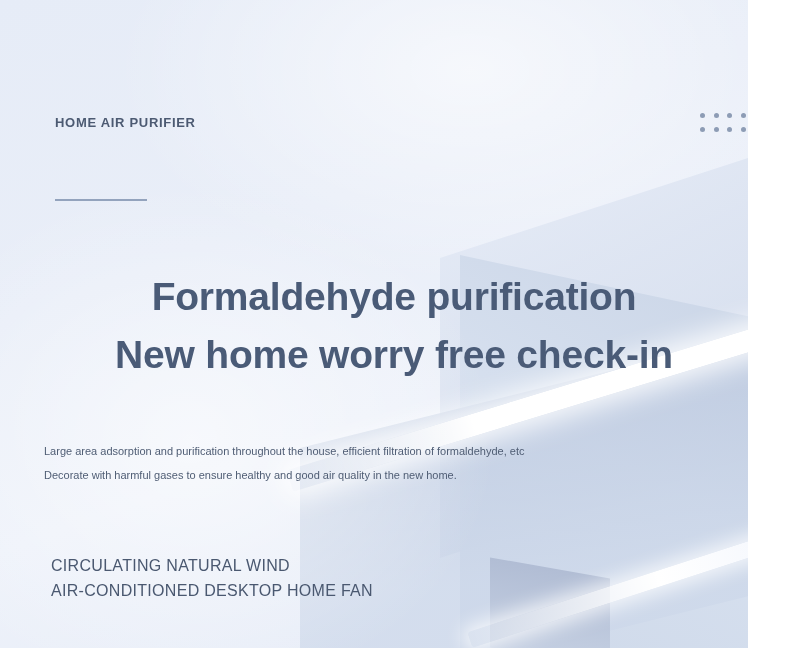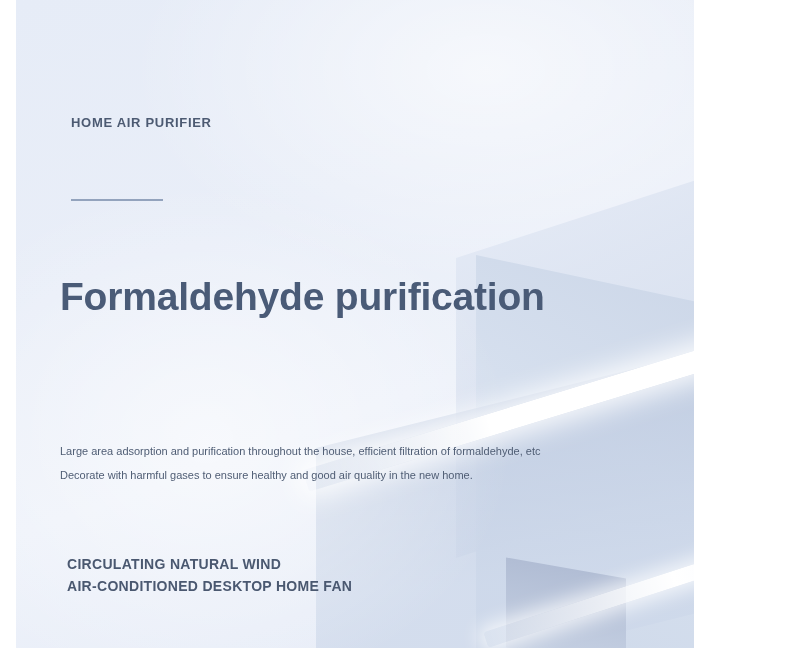--- a/index.html
+++ b/index.html
@@ -7,25 +7,24 @@
     padding: 0;
   }
   body {
     width: 790px;
     height: 648px;
     font-family: "Liberation Sans", sans-serif;
     overflow: hidden;
   }
   .banner {
     position: relative;
-    width: 678px;
+    width: 748px;
     height: 648px;
     background: linear-gradient(160deg, #e6ecf7 0%, #e9eef8 35%, #eef2fa 60%, #e4eaf6 100%);
     overflow: hidden;
-    margin-left: 16px;
   }
 
   
   .bg-shape {
     position: absolute;
     pointer-events: none;
   }
   .shape-right-wall {
     top: 255px;
     left: 460px;
@@ -148,40 +147,41 @@
     top: 268px;
     width: 700px;
     color: #4a5b77;
     font-size: 39px;
     font-weight: bold;
     line-height: 1.48;
     letter-spacing: -0.2px;
   }
   .headline .line {
     display: block;
+    text-align: center;
   }
   .subcopy {
     position: absolute;
     left: 44px;
     top: 440px;
     width: 730px;
     color: #4f5d74;
     font-size: 11px;
     line-height: 2.15;
   }
   .subcopy .line {
     display: block;
   }
   .footnote {
     position: absolute;
     left: 51px;
     top: 554px;
     color: #4a5870;
-    font-size: 14px;
-    font-weight: bold;
+    font-size: 16px;
+    font-weight: normal;
     letter-spacing: 0.3px;
     line-height: 1.55;
   }
   .footnote .line {
     display: block;
   }
 </style>
 </head>
 <body>
 
@@ -208,20 +208,21 @@
       <i></i>
       <i></i>
       <i></i>
       <i></i>
     </div>
 
     <div class="rule"></div>
 
     <div class="headline">
       <span class="line">Formaldehyde purification</span>
+      <span class="line">New home worry free check-in</span>
     </div>
 
     <div class="subcopy">
       <span class="line">Large area adsorption and purification throughout the house, efficient filtration of formaldehyde, etc</span>
       <span class="line">Decorate with harmful gases to ensure healthy and good air quality in the new home.</span>
     </div>
 
     <div class="footnote">
       <span class="line">CIRCULATING NATURAL WIND</span>
       <span class="line">AIR-CONDITIONED DESKTOP HOME FAN</span>

